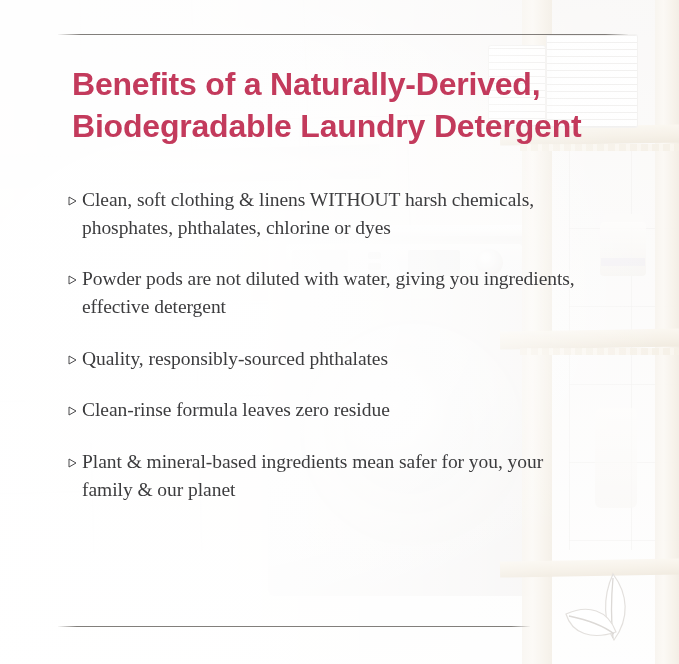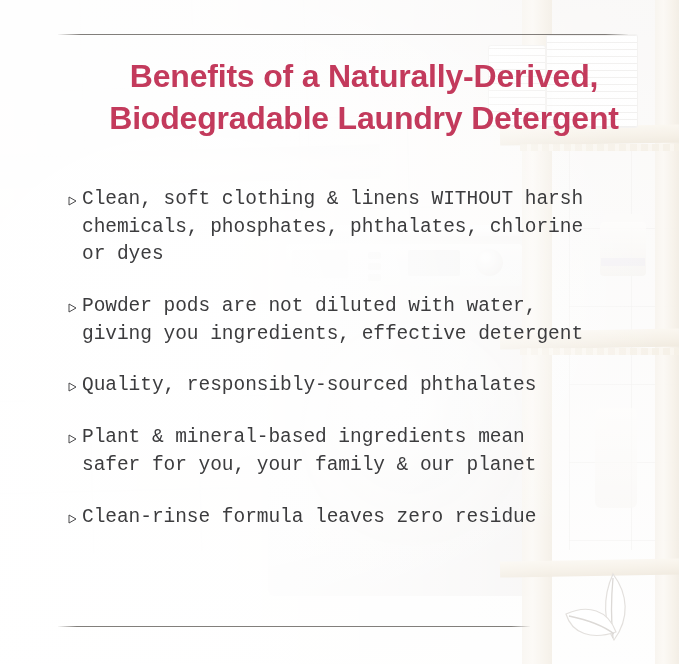--- a/index.html
+++ b/index.html
@@ -316,44 +316,43 @@
     background: linear-gradient(90deg, rgba(120,116,112,.05) 0%, rgba(108,104,100,.85) 4%, rgba(108,104,100,.85) 96%, rgba(120,116,112,.05) 100%);
   }
   .rule.top { left: 58px; top: 34px; width: 570px; }
   .rule.bottom { left: 58px; top: 626px; width: 472px; }
 
   .title {
     position: absolute;
     left: 60px;
     top: 52px;
     width: 600px;
-    margin: 4px;
+    margin: 12px;
     color: #c33a5c;
     font-family: "Liberation Sans Narrow", "Liberation Sans", sans-serif;
     font-size: 32px;
     font-weight: bold;
     line-height: 1.31;
     letter-spacing: -0.2px;
-    text-align: center;
   }
   .title .line { display: block; white-space: nowrap; }
 
   .bullets {
     position: absolute;
     left: 58px;
     top: 186px;
     width: 530px;
   }
 
   .bullet {
     position: relative;
     padding-left: 24px;
     margin-bottom: 24px;
     color: #3c3c3e;
-    font-family: Liberation Mono, monospace;
+    font-family: Liberation Serif, serif;
     font-size: 19.5px;
     line-height: 1.42;
     letter-spacing: -0.05px;
   }
   .bullet:last-child { margin-bottom: 0; }
 
   .bullet .marker {
     position: absolute;
     left: 2px;
     top: 1px;
@@ -465,30 +464,30 @@
         </span>
         <span class="text">Quality, responsibly-sourced phthalates</span>
       </li>
 
       <li class="bullet">
         <span class="marker">
           <svg width="9" height="10" viewBox="0 0 9 10" aria-hidden="true">
             <path d="M1 1 L8 5 L1 9 Z" fill="none" stroke="#4a4a4c" stroke-width="1"></path>
           </svg>
         </span>
-        <span class="text">Plant &amp; mineral-based ingredients mean safer for you, your family &amp; our planet</span>
+        <span class="text">Clean-rinse formula leaves zero residue</span>
       </li>
 
       <li class="bullet">
         <span class="marker">
           <svg width="9" height="10" viewBox="0 0 9 10" aria-hidden="true">
             <path d="M1 1 L8 5 L1 9 Z" fill="none" stroke="#4a4a4c" stroke-width="1"></path>
           </svg>
         </span>
-        <span class="text">Clean-rinse formula leaves zero residue</span>
+        <span class="text">Plant &amp; mineral-based ingredients mean safer for you, your family &amp; our planet</span>
       </li>
 
     </ul>
 
     <div class="rule bottom"></div>
 
     <div class="logo">
       <svg viewBox="0 0 86 86" aria-hidden="true">
         <g>
 

